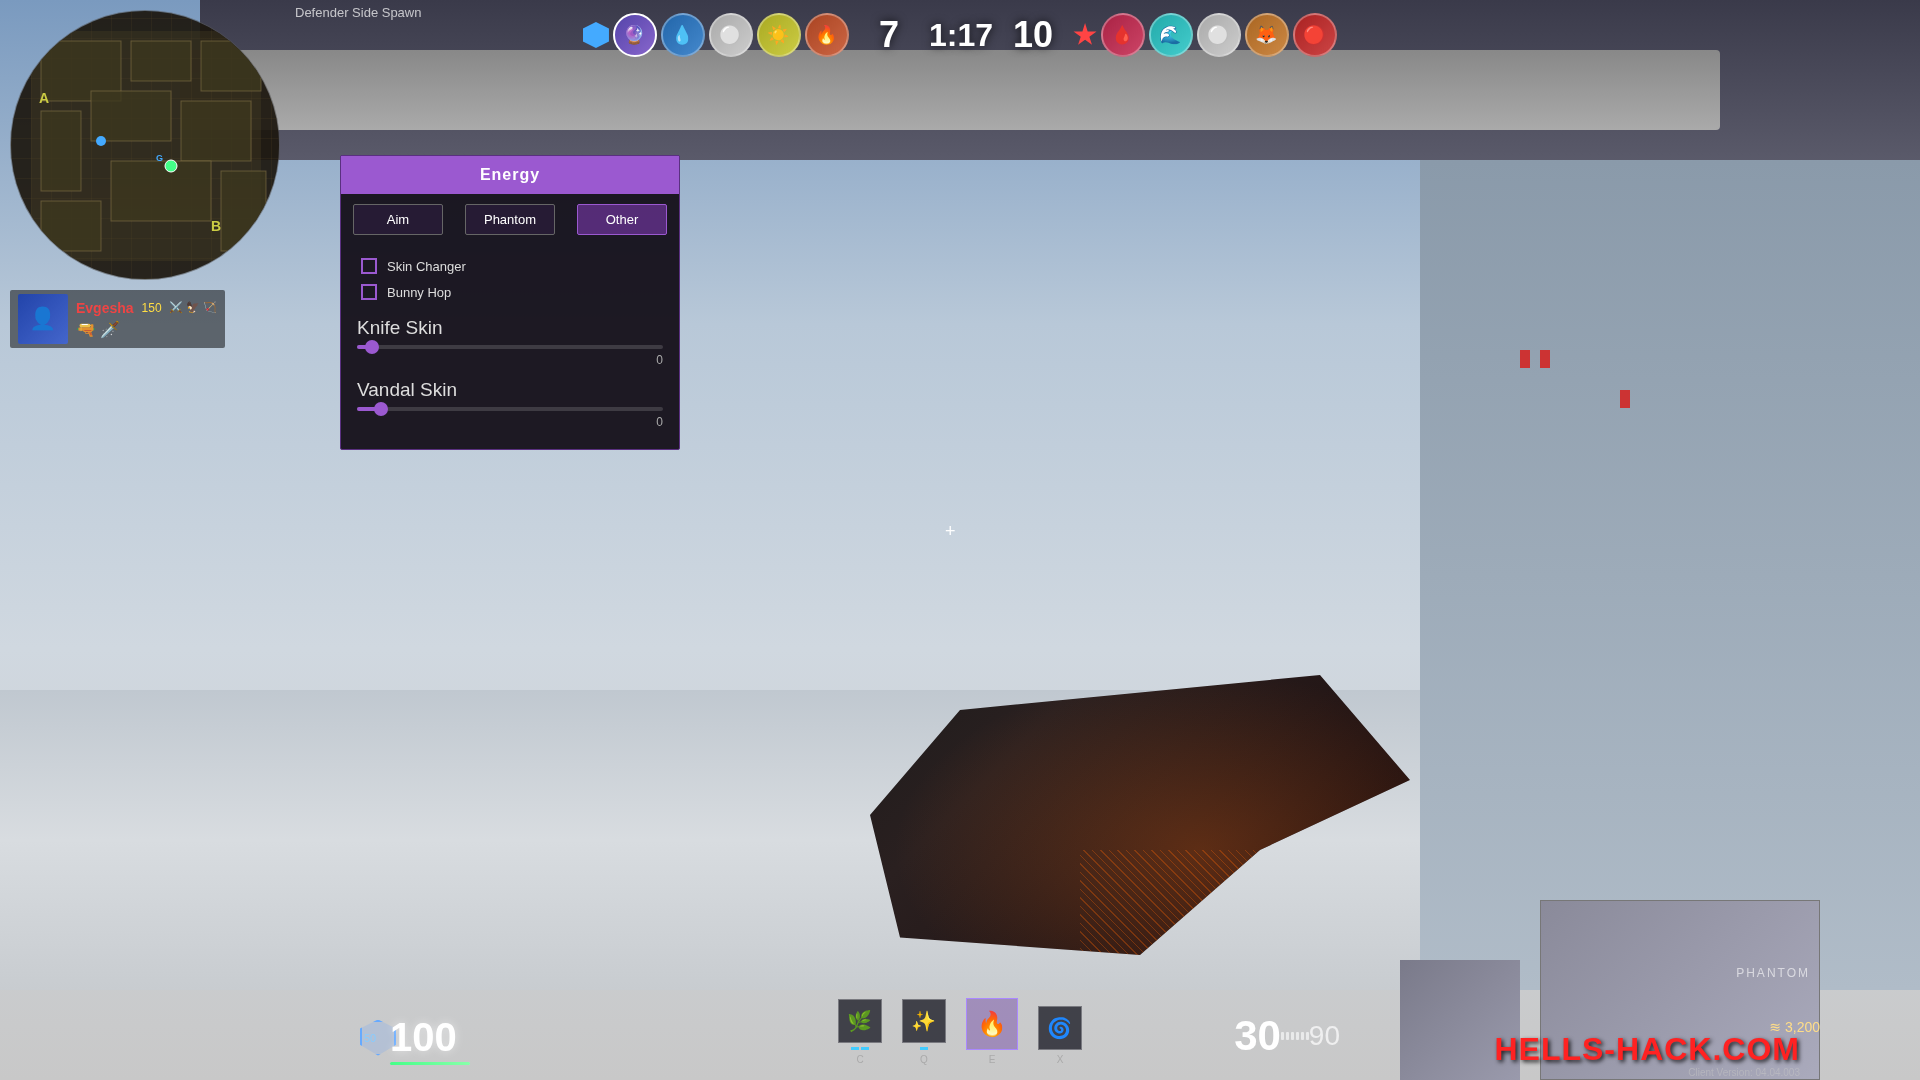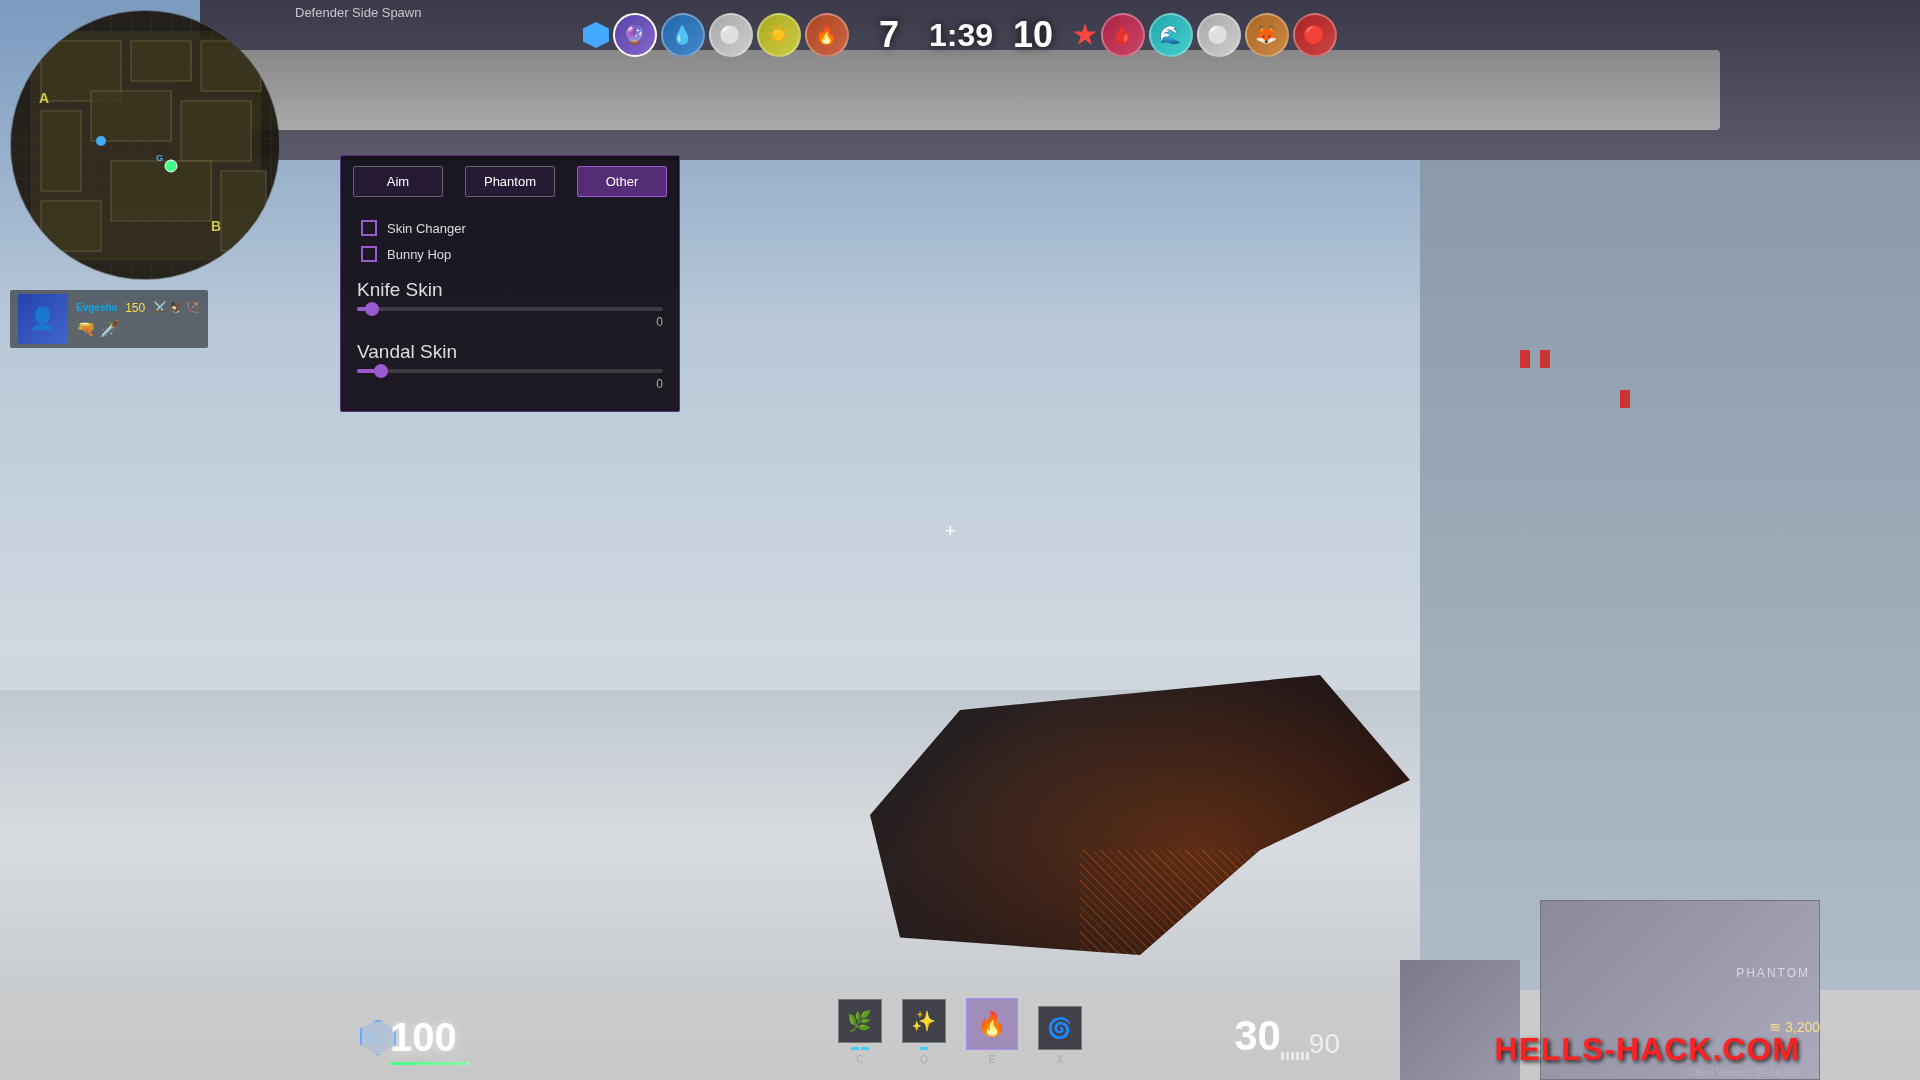--- a/index.html
+++ b/index.html
@@ -384,22 +384,22 @@
       height: 50px;
       background: linear-gradient(135deg, #2244aa, #4466cc);
       border-radius: 2px;
       display: flex;
       align-items: center;
       justify-content: center;
       font-size: 22px;
     }
 
     .player-name {
-      font-size: 10px;
-      color: #0ea5e9;
+      font-size: 14px;
+      color: #ef4444;
       font-weight: bold;
     }
 
     .player-credits {
       font-size: 12px;
       color: #ffdd44;
     }
 
     .player-weapons {
       display: flex;
@@ -521,21 +521,21 @@
       height: 3px;
       background: #44ccff;
     }
 
     
     .ammo-section {
       position: absolute;
       bottom: 20px;
       right: 580px;
       display: flex;
-      align-items: flex-end;
+      align-items: center;
       gap: 0;
     }
 
     .ammo-current {
       font-size: 42px;
       font-weight: bold;
       color: white;
     }
 
     .ammo-reserve {
@@ -670,21 +670,21 @@
     <div class="defender-icon-hex"></div>
     <div class="agent-icon ag-1 active">🔮</div>
     <div class="agent-icon ag-2">💧</div>
     <div class="agent-icon ag-3">⚪</div>
     <div class="agent-icon ag-4">☀️</div>
     <div class="agent-icon ag-5">🔥</div>
   </div>
 
   <div class="score-block">
     <div class="score-number">7</div>
-    <div class="timer">1:39</div>
+    <div class="timer">1:17</div>
     <div class="score-number">10</div>
   </div>
 
   <div class="team-attackers">
     <div class="attacker-icon-skl"></div>
     <div class="agent-icon ag-r1">🩸</div>
     <div class="agent-icon ag-r2">🌊</div>
     <div class="agent-icon ag-r3">⚪</div>
     <div class="agent-icon ag-r4">🦊</div>
     <div class="agent-icon ag-r5">🔴</div>
@@ -732,20 +732,21 @@
       <span style="color:white; font-size:11px;">⚔️ 🦅 🏹</span>
     </div>
     <div class="player-weapons">
       <span style="font-size:16px; filter:grayscale(0.3);">🔫</span>
       <span style="font-size:16px; color:white;">🗡️</span>
     </div>
   </div>
 </div>
 
 <div class="menu-panel">
+  <div class="menu-title-bar">Energy</div>
 
   <div class="menu-tabs">
     <div class="menu-tab">Aim</div>
     <div class="menu-tab">Phantom</div>
     <div class="menu-tab active">Other</div>
   </div>
 
   <div class="menu-content">
 
     <div class="checkbox-row">

